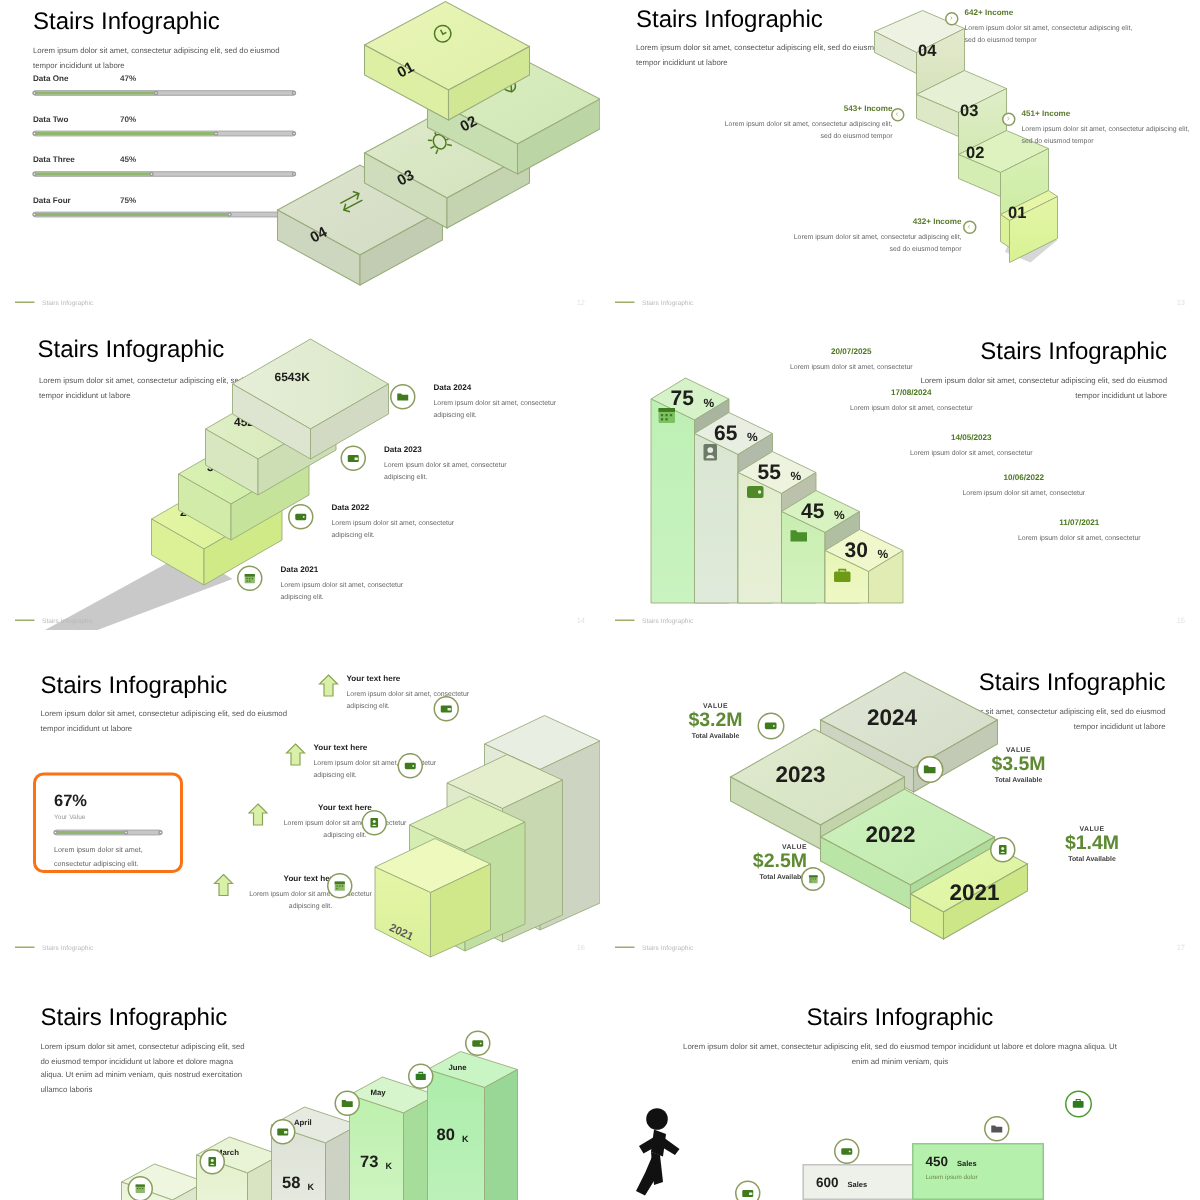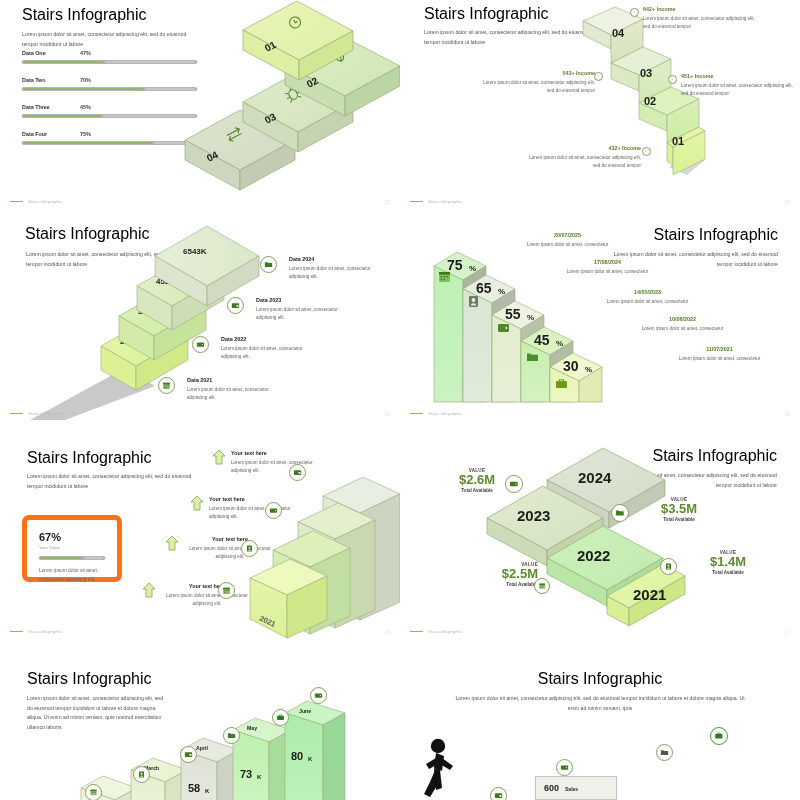--- a/index.html
+++ b/index.html
@@ -72,21 +72,21 @@
   }
   .badge svg { width: 60%; height: 60%; }
 
   .note { position: absolute; }
   .note .nt-title { font-size: 5.4px; font-weight: bold; color: #5c7a2e; margin-bottom: 3px; }
   .note .nt-title.dark { color: #1d1d1b; }
   .note .nt-body { font-size: 4.6px; color: #666; line-height: 1.85; }
 
   
   .card {
-    position: absolute; border: 5px solid #f97316; border-radius: 7px;
+    position: absolute; border: 2px solid #f97316; border-radius: 7px;
     background: #fff; padding: 11px 12px;
   }
   .card .c-val { font-size: 11px; font-weight: bold; color: #1d1d1b; }
   .card .c-sub { font-size: 4.4px; color: #999; margin-top: 2px; margin-bottom: 6px; }
   .card .c-body { font-size: 4.8px; color: #666; line-height: 1.9; margin-top: 6px; }
 
   .arrow-up { position: absolute; }
 
   
   .valblk { position: absolute; text-align: center; }
@@ -753,21 +753,21 @@
       <g>
         <polygon points="122,156 178,124 200,136 144,168" fill="url(#g6d)" stroke="#9aad7c" stroke-width="0.7"></polygon>
         <polygon points="122,156 144,168 144,186 122,174" fill="#d9ef93" stroke="#9aad7c" stroke-width="0.7"></polygon>
         <polygon points="144,168 200,136 200,154 144,186" fill="#cde787" stroke="#9aad7c" stroke-width="0.7"></polygon>
         <text x="148" y="160" font-size="15" font-weight="bold" fill="#1d1d1b" font-family="Liberation Sans, sans-serif">2021</text>
       </g>
     </svg>
 
     <div class="valblk" style="left:38px;top:38px;width:78px;text-align:center;">
       <div class="v-cap">VALUE</div>
-      <div class="v-amt">$2.6M</div>
+      <div class="v-amt">$3.2M</div>
       <div class="v-sub">Total Available</div>
     </div>
     <div class="badge" style="left:105px;top:45px;width:18px;height:18px;">
       <svg viewBox="0 0 16 16">
           <rect x="1.5" y="4.5" width="13" height="7.5" rx="1.6" fill="#3f7a1e"></rect>
           <circle cx="11.5" cy="8.2" r="1.1" fill="#e9f5d8"></circle>
         </svg>
     </div>
 
     <div class="valblk" style="left:238px;top:67px;width:82px;">
@@ -943,20 +943,27 @@
       <path d="M12 30 L18 32 L20 50 L14 52 Z" fill="#111"></path>
       <path d="M14 30 L8 44 L2 56 L8 59 L16 46 Z" fill="#111"></path>
     </svg>
 
     <div class="salecard" style="left:135px;top:128px;width:82px;height:24px;background:#eef0ea;padding:6px 8px;">
       <div class="sc-row">
         <span class="sc-num">600</span>
         <span class="sc-lab">Sales</span>
       </div>
     </div>
+    <div class="salecard" style="left:208px;top:114px;width:88px;height:38px;background:#b6f0ad;border-color:#93c98c;padding:6px 8px;">
+      <div class="sc-row">
+        <span class="sc-num">450</span>
+        <span class="sc-lab">Sales</span>
+      </div>
+      <div class="sc-body">Lorem ipsum dolor</div>
+    </div>
 
     <div class="badge" style="left:90px;top:139px;width:17px;height:17px;">
       <svg viewBox="0 0 16 16">
           <rect x="1.5" y="4" width="13" height="8.5" rx="1.3" fill="#3f7a1e"></rect>
           <rect x="9.5" y="7" width="4" height="3" rx="0.6" fill="#e9f5d8"></rect>
         </svg>
     </div>
     <div class="badge" style="left:156px;top:111px;width:17px;height:17px;">
       <svg viewBox="0 0 16 16">
           <rect x="1.5" y="4.5" width="13" height="7.5" rx="1.6" fill="#3f7a1e"></rect>

